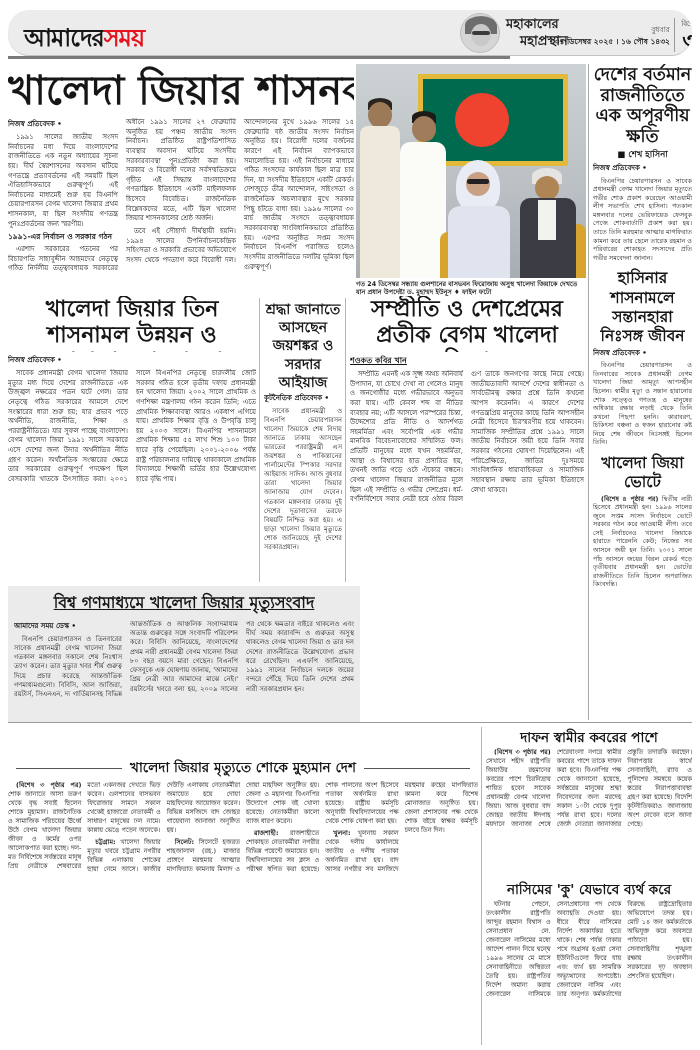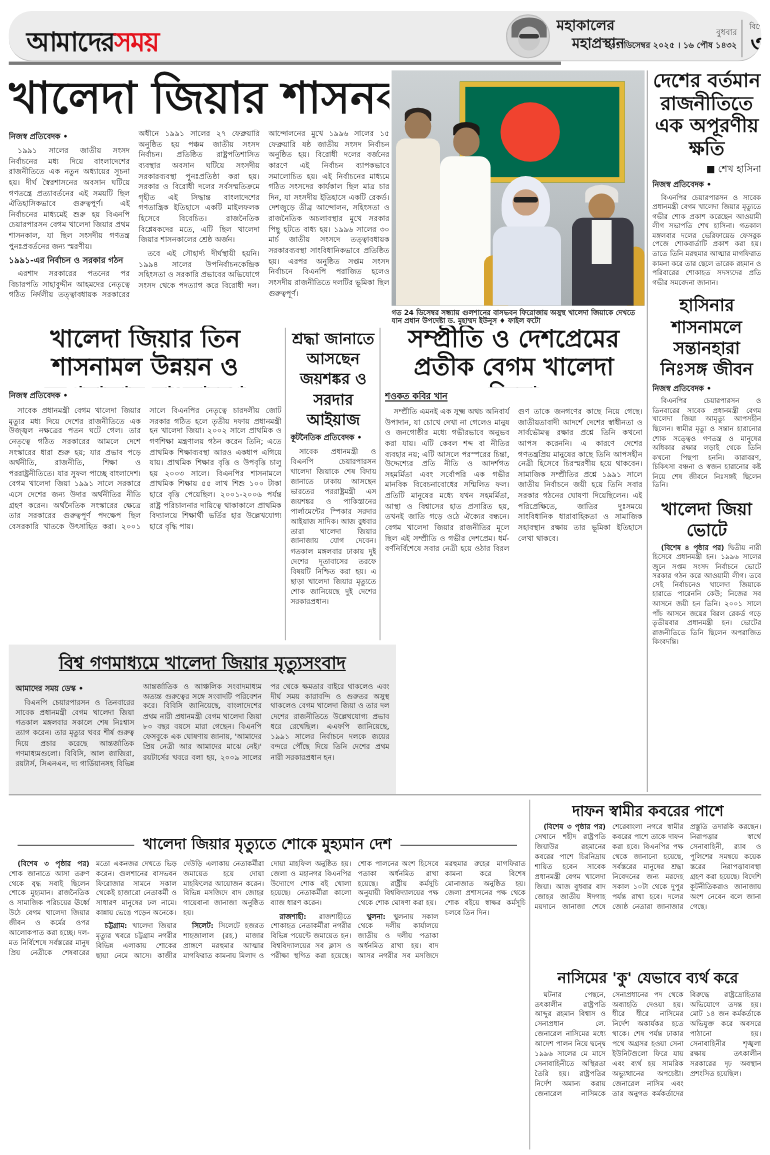--- a/index.html
+++ b/index.html
@@ -65,21 +65,21 @@
   .yu-shirt { position:absolute; left:182px; top:136px; width:18px; height:40px; background:#f2f2ee; }
   .sofa-l { left:84px; top:168px; width:22px; height:46px; background:#d7a430; border-radius:8px 8px 0 0; }
   .sofa-r { left:214px; top:160px; width:16px; height:54px; background:#d7a430; border-radius:8px 8px 0 0; }
   .caption { left:356px; top:280px; width:230px; height:16px; font-size:6.4px; font-weight:bold; line-height:1.25; color:#222; }
 
   
   .rail-rule { left:588px; top:64px; width:1px; height:656px; background:#aaa; }
   .rail { left:593px; top:64px; width:99px; height:658px; font-size:6.3px; line-height:1.36; }
   .rail h2 { font-size:17.5px; margin-bottom:2px; }
   .rail h3 { font-size:15.5px; font-weight:bold; text-align:center; line-height:1.25; margin:7px 0 2px; }
-  .attribution { text-align:right; font-size:8.5px; font-weight:normal; margin:2px 0 4px; }
+  .attribution { text-align:center; font-size:8.5px; font-weight:bold; margin:2px 0 4px; }
   .rail p.bodyp { margin-bottom:2px; }
 
   
   .zoneA { left:8px; top:296px; width:248px; height:288px; }
   .zoneA h2 { font-size:22px; height:56px; overflow:hidden; }
   .zoneA .zbody { column-count:2; column-gap:8px; font-size:6.8px; line-height:1.42; height:212px; overflow:hidden; }
   .vrule1 { left:259px; top:298px; width:1px; height:284px; background:#b5b5b5; }
   .zoneB { left:264px; top:300px; width:78px; height:282px; font-size:6.6px; line-height:1.38; }
   .zoneB h3 { font-size:14px; font-weight:bold; text-align:center; line-height:1.3; margin-bottom:3px; }
   .vrule2 { left:345px; top:298px; width:1px; height:284px; background:#b5b5b5; }

